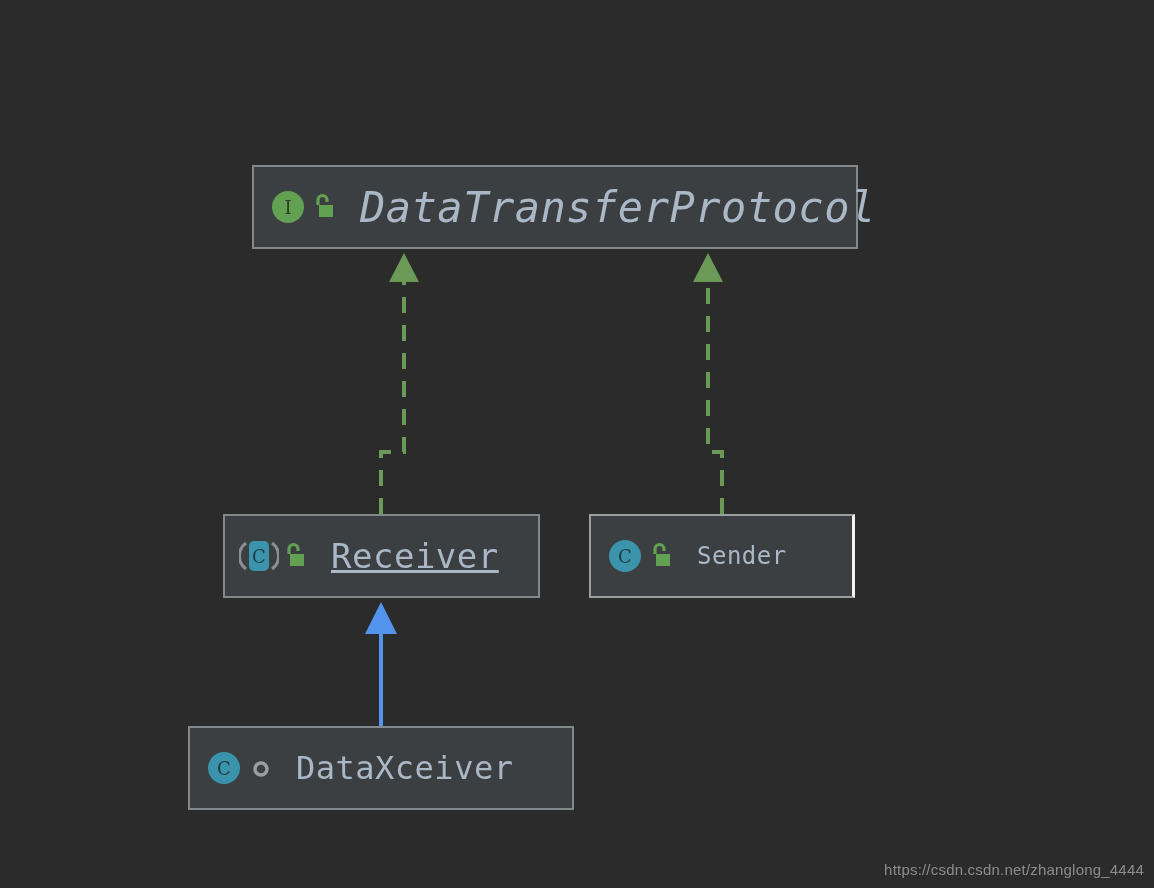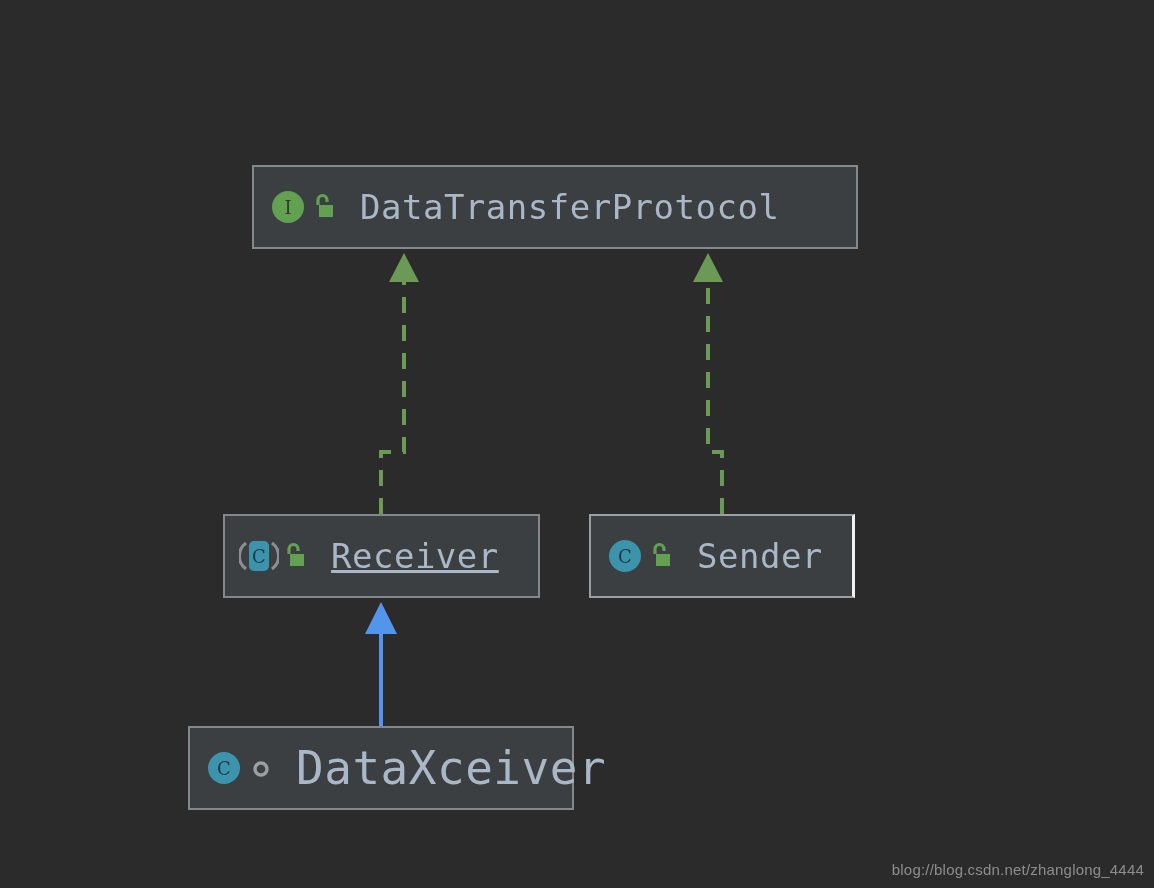--- a/index.html
+++ b/index.html
@@ -105,21 +105,21 @@
         <text x="20" y="27" text-anchor="middle" font-family="DejaVu Serif, serif" font-size="18" fill="#2f3b2b">I</text>
       </svg>
     </span>
     <span class="icon-slot mod-icon">
       <svg width="26" height="30" viewBox="0 0 26 30">
         <path d="M 6 13 L 6 8 A 4.5 4.5 0 0 1 15 8 L 15 10" fill="none" stroke="#62a151" stroke-width="3.2"></path>
         <rect x="7" y="13" width="14" height="12" fill="#62a151"></rect>
       </svg>
     </span>
     <span class="gap" style="width:22px;"></span>
-    <span class="node-label" style="font-size:34px;">DataTransferProtocol</span>
+    <span class="node-label" style="font-size:42px;font-style:italic;">DataTransferProtocol</span>
   </div>
 
   <div class="node" style="left:223px; top:514px; width:317px; height:84px;">
     <span class="icon-slot kind-icon">
       <svg width="40" height="40" viewBox="0 0 40 40">
         <path d="M 7 7 A 16 16 0 0 0 7 33" fill="none" stroke="#8a8f91" stroke-width="3.2"></path>
         <path d="M 33 7 A 16 16 0 0 1 33 33" fill="none" stroke="#8a8f91" stroke-width="3.2"></path>
         <rect x="10" y="5" width="20" height="30" rx="5" fill="#3b93ac"></rect>
         <text x="20" y="27" text-anchor="middle" font-family="DejaVu Serif, serif" font-size="18" fill="#1f3b45">C</text>
       </svg>
@@ -141,34 +141,34 @@
         <text x="20" y="27" text-anchor="middle" font-family="DejaVu Serif, serif" font-size="18" fill="#1f3b45">C</text>
       </svg>
     </span>
     <span class="icon-slot mod-icon">
       <svg width="26" height="30" viewBox="0 0 26 30">
         <path d="M 6 13 L 6 8 A 4.5 4.5 0 0 1 15 8 L 15 10" fill="none" stroke="#62a151" stroke-width="3.2"></path>
         <rect x="7" y="13" width="14" height="12" fill="#62a151"></rect>
       </svg>
     </span>
     <span class="gap" style="width:22px;"></span>
-    <span class="node-label" style="font-size:34px;">Sender</span>
+    <span class="node-label" style="font-size:24px;">Sender</span>
   </div>
 
   <div class="node" style="left:188px; top:726px; width:386px; height:84px;">
     <span class="icon-slot kind-icon">
       <svg width="40" height="40" viewBox="0 0 40 40">
         <circle cx="20" cy="20" r="16" fill="#3b93ac"></circle>
         <text x="20" y="27" text-anchor="middle" font-family="DejaVu Serif, serif" font-size="18" fill="#1f3b45">C</text>
       </svg>
     </span>
     <span class="icon-slot mod-icon">
       <svg width="26" height="30" viewBox="0 0 26 30">
         <circle cx="13" cy="16" r="6" fill="none" stroke="#9a9fa2" stroke-width="3.4"></circle>
       </svg>
     </span>
     <span class="gap" style="width:22px;"></span>
-    <span class="node-label" style="font-size:46px;">DataXceiver</span>
+    <span class="node-label" style="font-size:32px;">DataXceiver</span>
   </div>
 
-  <div id="watermark">blog://blog.csdn.net/zhanglong_4444</div>
+  <div id="watermark">https://csdn.csdn.net/zhanglong_4444</div>
 
 </div>
 
 </body></html>

